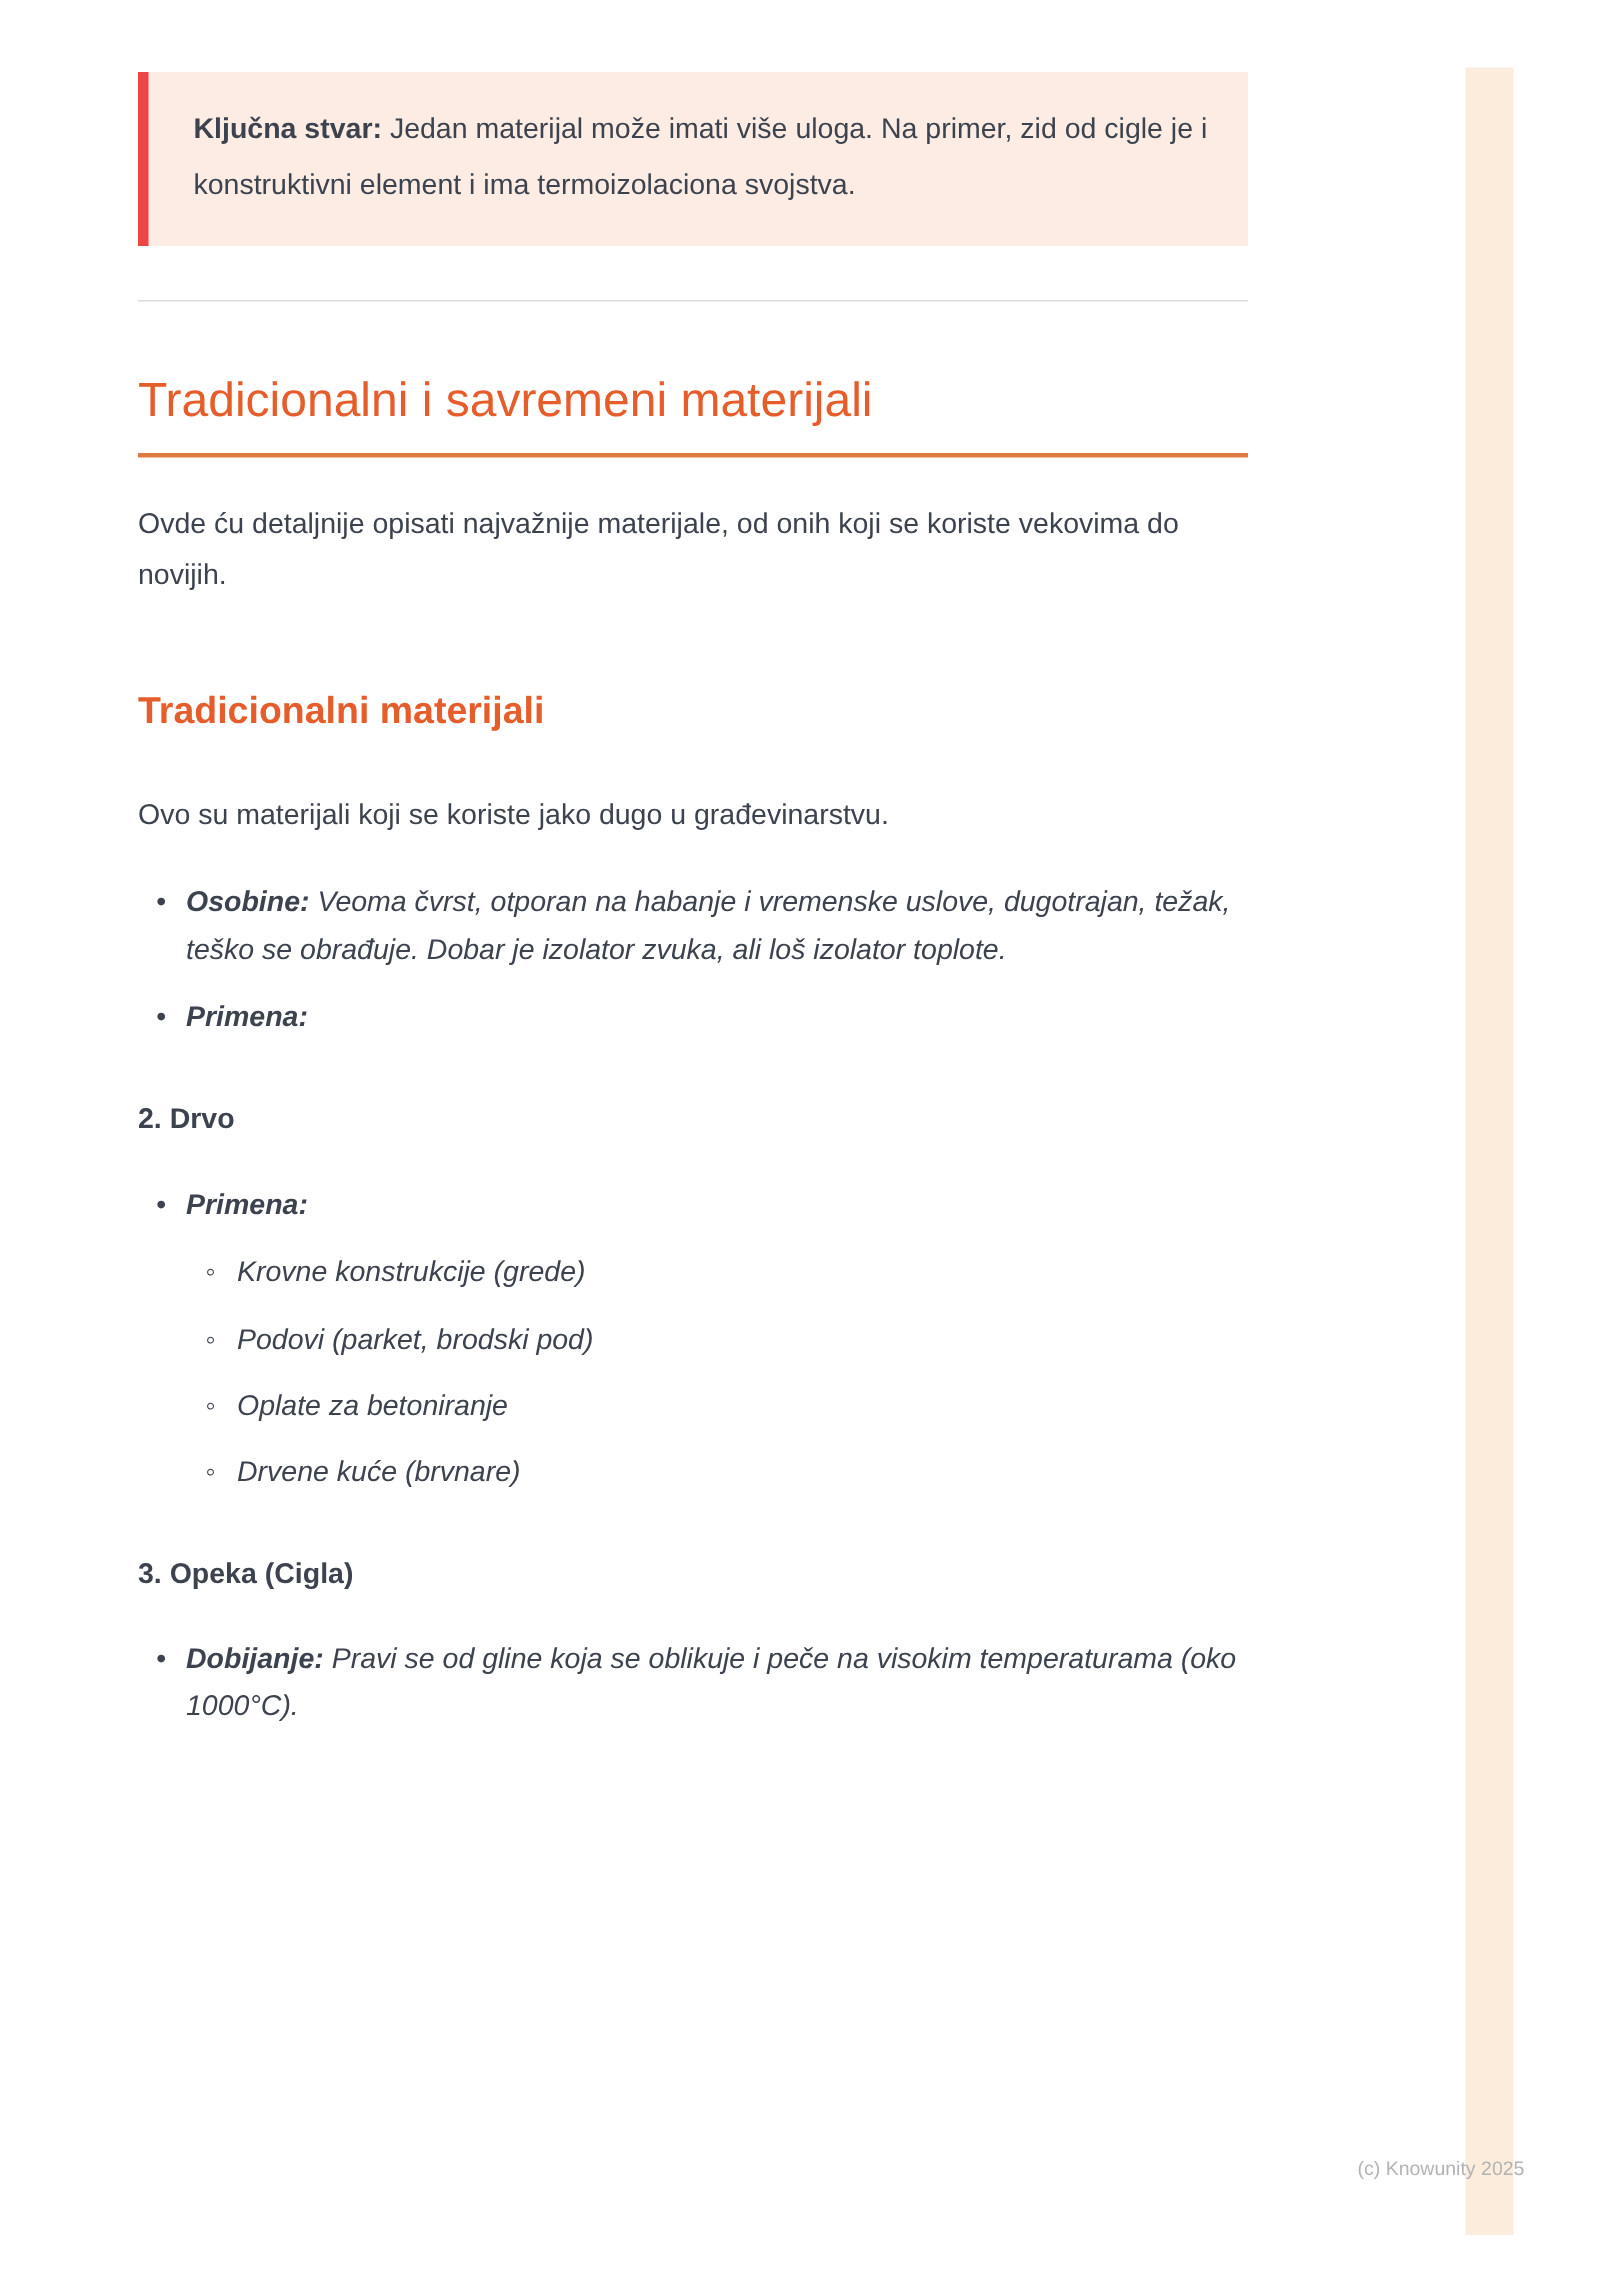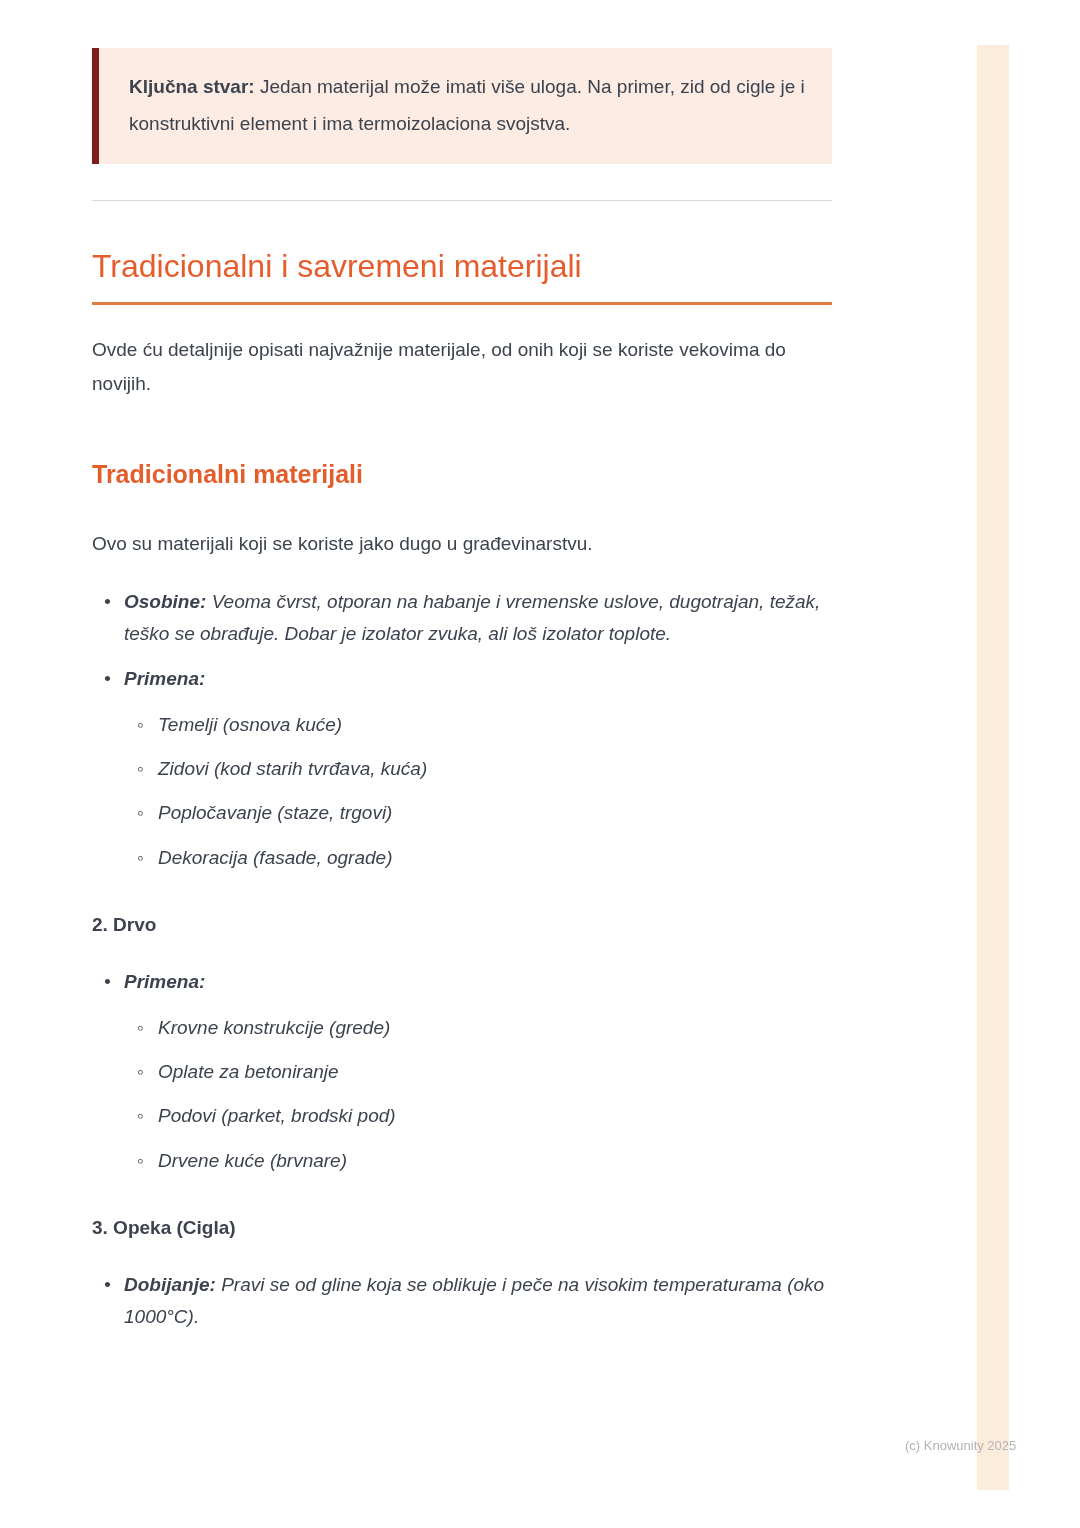--- a/index.html
+++ b/index.html
@@ -29,21 +29,21 @@
     left: 92px;
     top: 48px;
     width: 740px;
     font-size: 19px;
     line-height: 1.65;
   }
 
   
   .callout {
     background: #fcece4;
-    border-left: 7px solid #7f1d1d;
+    border-left: 7px solid #ef4444;
     padding: 20px 26px 22px 30px;
     line-height: 1.95;
   }
   .callout .bold { font-weight: bold; }
 
   .divider {
     border: none;
     border-top: 1px solid #d8dbe0;
     margin: 36px 0 0 0;
   }
@@ -141,37 +141,31 @@
   <h2>Tradicionalni materijali</h2>
   <p class="body-par after-h2">Ovo su materijali koji se koriste jako dugo u građevinarstvu.</p>
 
   <ul class="l1">
     <li>
       <span class="bold">Osobine:</span>
       <span>Veoma čvrst, otporan na habanje i vremenske uslove, dugotrajan, težak, teško se obrađuje. Dobar je izolator zvuka, ali loš izolator toplote.</span>
     </li>
     <li>
       <span class="bold">Primena:</span>
-      <ul class="l2">
-        <li>Temelji (osnova kuće)</li>
-        <li>Zidovi (kod starih tvrđava, kuća)</li>
-        <li>Popločavanje (staze, trgovi)</li>
-        <li>Dekoracija (fasade, ograde)</li>
-      </ul>
     </li>
   </ul>
 
   <h3>2. Drvo</h3>
   <ul class="l1">
     <li>
       <span class="bold">Primena:</span>
       <ul class="l2">
         <li>Krovne konstrukcije (grede)</li>
+        <li>Podovi (parket, brodski pod)</li>
         <li>Oplate za betoniranje</li>
-        <li>Podovi (parket, brodski pod)</li>
         <li>Drvene kuće (brvnare)</li>
       </ul>
     </li>
   </ul>
 
   <h3>3. Opeka (Cigla)</h3>
   <ul class="l1">
     <li>
       <span class="bold">Dobijanje:</span>
       <span>Pravi se od gline koja se oblikuje i peče na visokim temperaturama (oko 1000°C).</span>

